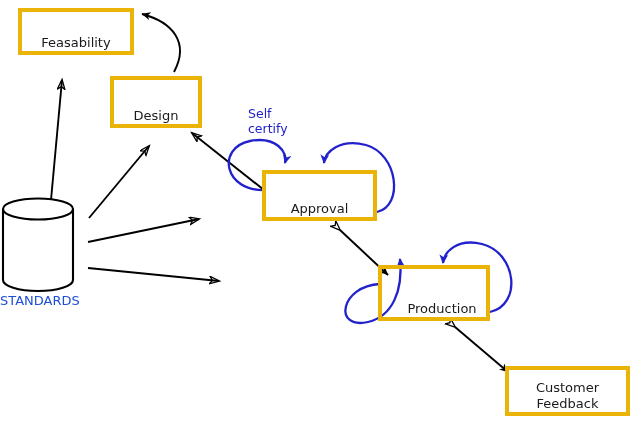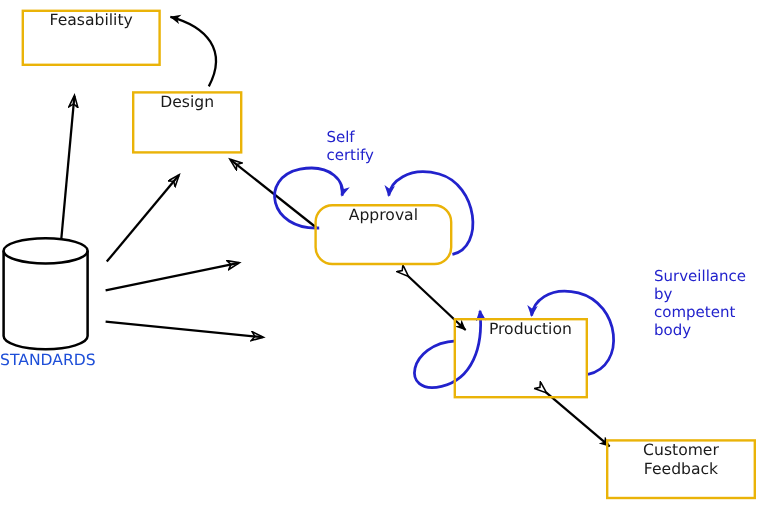--- a/index.html
+++ b/index.html
@@ -19,24 +19,24 @@
   }
   #diagram-svg {
     position: absolute;
     left: 0;
     top: 0;
     width: 633px;
     height: 421px;
   }
   .node-box {
     position: absolute;
-    border: 2px solid #eab308;
+    border: 4px solid #eab308;
     background: transparent;
     display: flex;
-    align-items: flex-start;
+    align-items: flex-end;
     justify-content: center;
     box-sizing: border-box;
   }
   .node-label {
     font-family: "DejaVu Sans", sans-serif;
     font-size: 13px;
     color: #1a1a1a;
     text-align: center;
     line-height: 16px;
     white-space: pre-line;
@@ -48,21 +48,20 @@
     color: #1d4ed8;
     white-space: nowrap;
   }
   .annot {
     position: absolute;
     font-family: "DejaVu Sans", sans-serif;
     font-size: 12.5px;
     line-height: 15px;
     color: #2222cc;
     white-space: pre-line;
-    margin-left: 24px;
   }
 </style>
 </head>
 <body>
 
 <div id="canvas">
 
   <svg id="diagram-svg" viewBox="0 0 633 421" xmlns="http://www.w3.org/2000/svg">
     <defs>
       <marker id="ah-black" markerWidth="11" markerHeight="11" refX="8.5" refY="4" orient="auto" markerUnits="userSpaceOnUse">
@@ -107,36 +106,34 @@
   </svg>
 
   <div class="node-box" style="left:18px; top:8px; width:116px; height:47px;">
     <span class="node-label">Feasability</span>
   </div>
 
   <div class="node-box" style="left:110px; top:76px; width:92px; height:52px;">
     <span class="node-label">Design</span>
   </div>
 
-  <div class="node-box" style="left:262px; top:170px; width:115px; height:51px;border-radius:15px;">
+  <div class="node-box" style="left:262px; top:170px; width:115px; height:51px;">
     <span class="node-label">Approval</span>
   </div>
 
-  <div class="node-box" style="left:378px; top:265px; width:112px; height:67px;padding-left:16px;">
+  <div class="node-box" style="left:378px; top:265px; width:112px; height:56px;padding-left:16px;">
     <span class="node-label">Production</span>
   </div>
 
   <div class="node-box" style="left:505px; top:366px; width:125px; height:50px;">
     <span class="node-label">Customer
 Feedback</span>
   </div>
 
   <div class="store-label" style="left:0px; top:293px;">STANDARDS</div>
 
   <div class="annot" style="left:248px; top:106px;">Self
 certify</div>
 
 
-  <div class="annot" style="left:521px; top:222px;">Surveillance by
-competent body</div>
 
 
 </div>
 
 </body></html>

